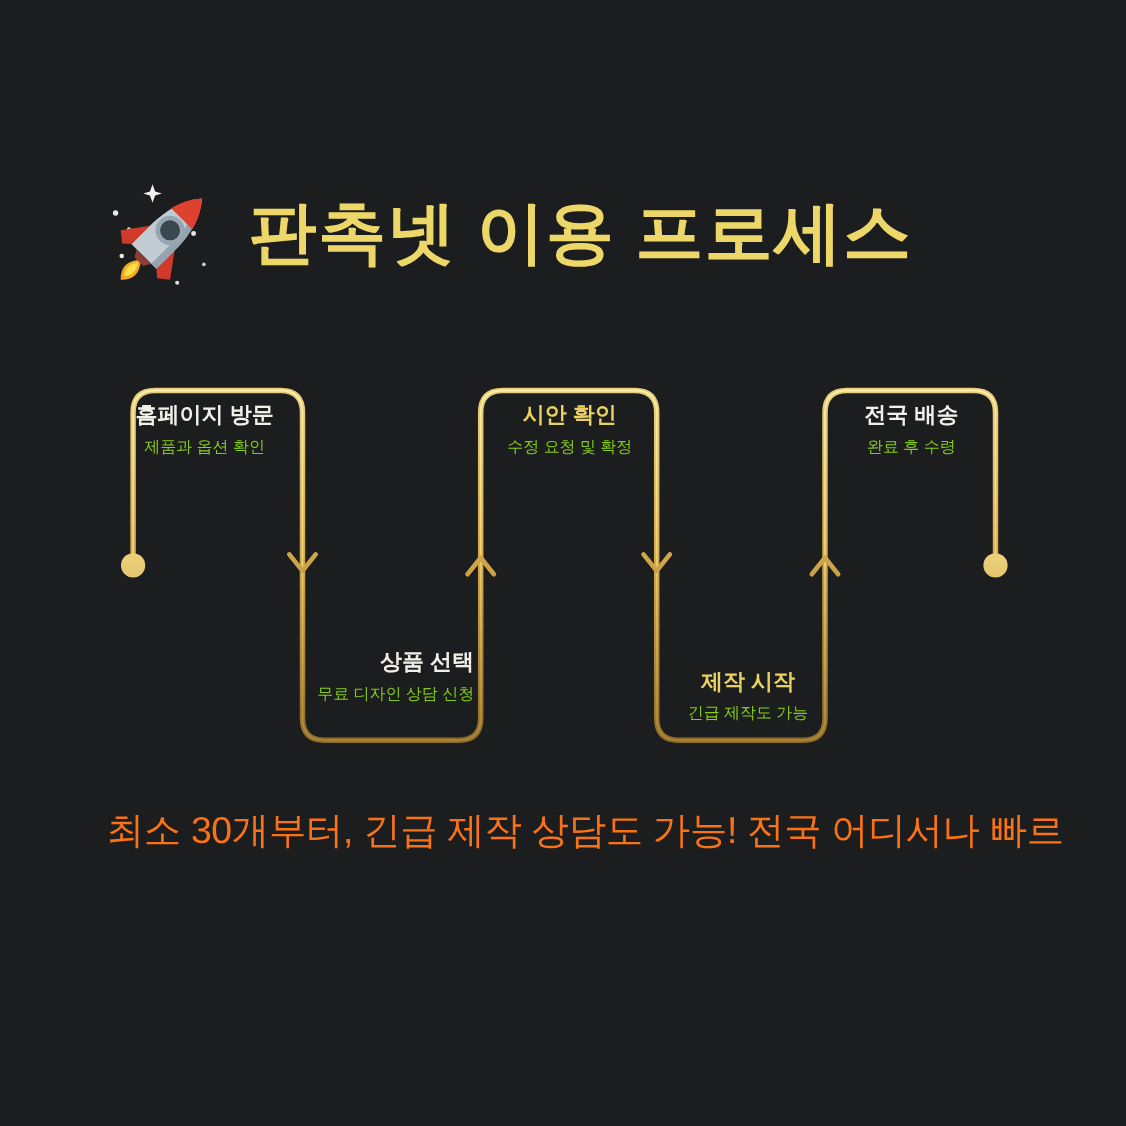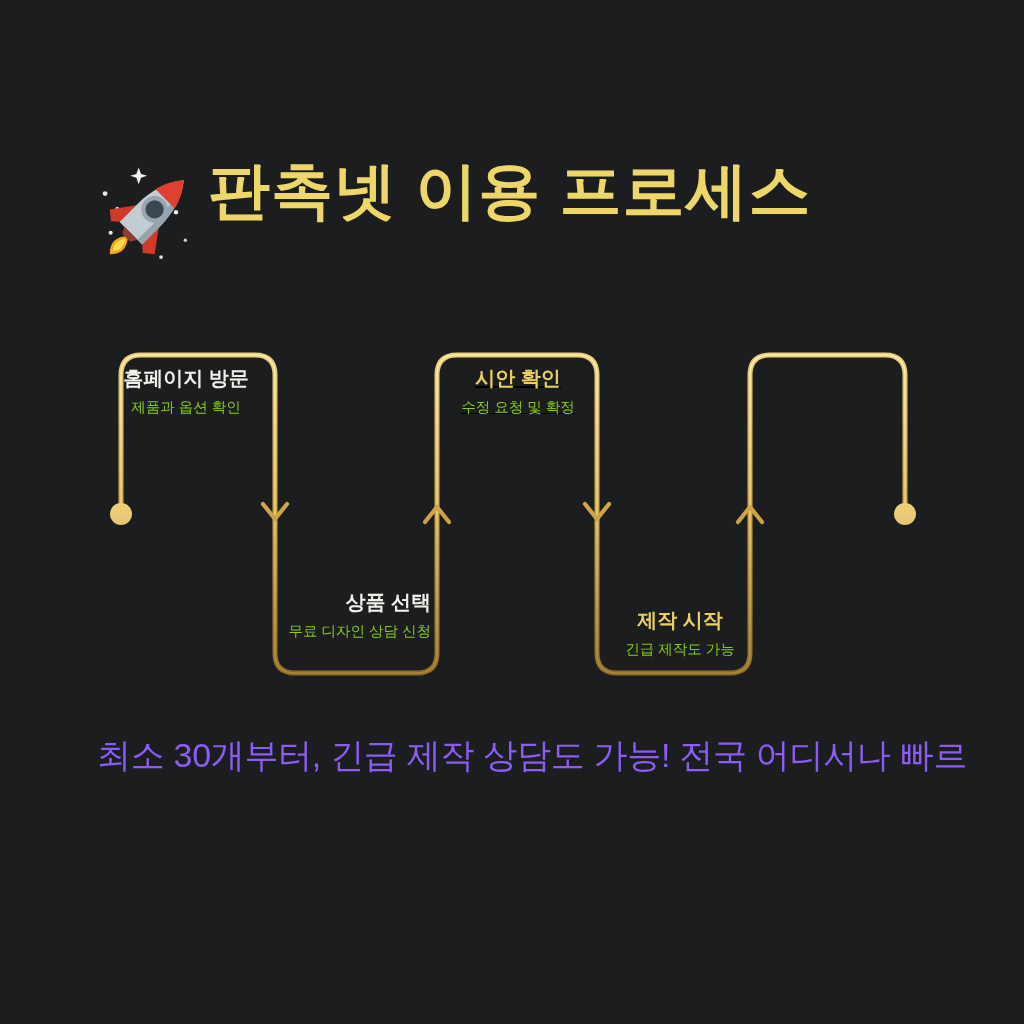--- a/index.html
+++ b/index.html
@@ -4,43 +4,43 @@
 <style>
   html,body{margin:0;padding:0;background:#1c1d1f;}
   .canvas{
     position:relative;width:1024px;height:1024px;overflow:hidden;
     background:#1c1d1f;
     font-family:"Liberation Sans","DejaVu Sans",sans-serif;
   }
   
   .header{
     position:absolute;left:92px;top:160px;height:112px;
-    display:flex;align-items:flex-start;gap:4px;
+    display:flex;align-items:center;gap:22px;
   }
   .rocket{width:112px;height:112px;flex:0 0 auto;}
   .main-title{
     font-size:62px;font-weight:800;color:#ecd768;
     letter-spacing:1px;white-space:nowrap;line-height:1;
     padding-bottom:6px;
   }
   
   .flow-svg{position:absolute;left:0;top:0;}
   .step{position:absolute;text-align:center;}
   .step-title{font-size:20px;font-weight:700;color:#f1efe8;line-height:1.2;}
   .step-title.gold{color:#e9d05f;}
   .step-desc{font-size:14.5px;color:#84cc16;margin-top:8px;line-height:1.35;}
   .step1{left:121px;top:366px;width:130px;}
   .step2{left:279px;top:590px;width:152px;text-align:right;}
-  .step3{left:439px;top:366px;width:158px;text-decoration:underline;}
+  .step3{left:439px;top:366px;width:158px;}
   .step4{left:599px;top:608px;width:162px;}
   .step5{left:752px;top:366px;width:153px;}
   
   .footer{
     position:absolute;left:97px;top:728px;width:880px;
-    font-size:34px;color:#8b5cf6;line-height:55px;letter-spacing:-0.3px;
+    font-size:34px;color:#f97316;line-height:55px;letter-spacing:-0.3px;
   }
   .footer span{display:block;}
 </style>
 </head>
 <body>
 
 <div class="canvas">
 
   <div class="header">
     <svg class="rocket" viewBox="0 0 120 120" aria-hidden="true">
@@ -121,18 +121,22 @@
   <div class="step step3">
     <div class="step-title gold">시안 확인</div>
     <div class="step-desc">수정 요청 및 확정</div>
   </div>
 
   <div class="step step4">
     <div class="step-title gold">제작 시작</div>
     <div class="step-desc">긴급 제작도 가능</div>
   </div>
 
+  <div class="step step5">
+    <div class="step-title">전국 배송</div>
+    <div class="step-desc">완료 후 수령</div>
+  </div>
 
   <div class="footer">
     <span>최소 30개부터, 긴급 제작 상담도 가능! 전국 어디서나 빠르</span>
   </div>
 
 </div>
 
 </body></html>

